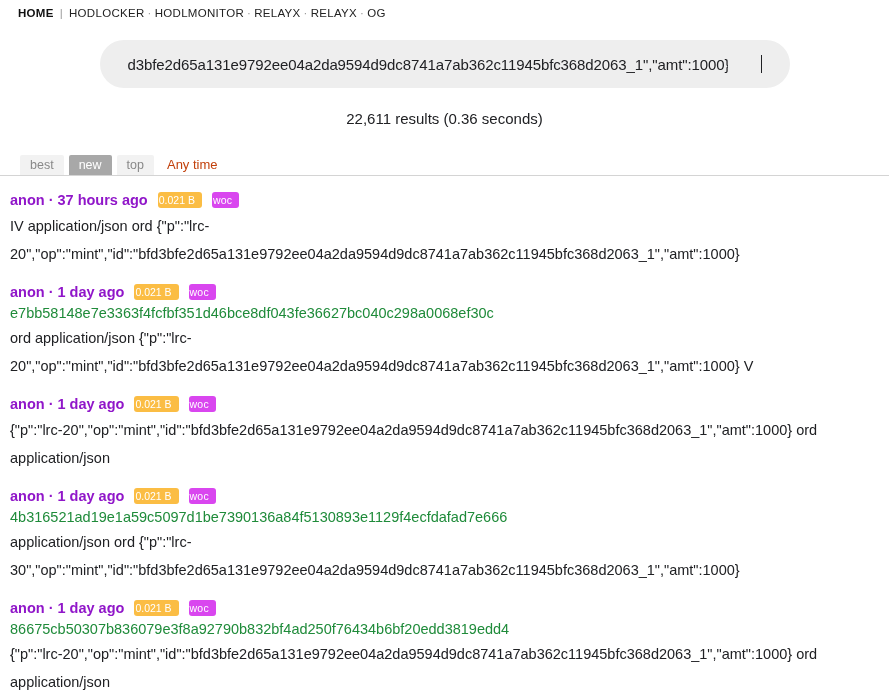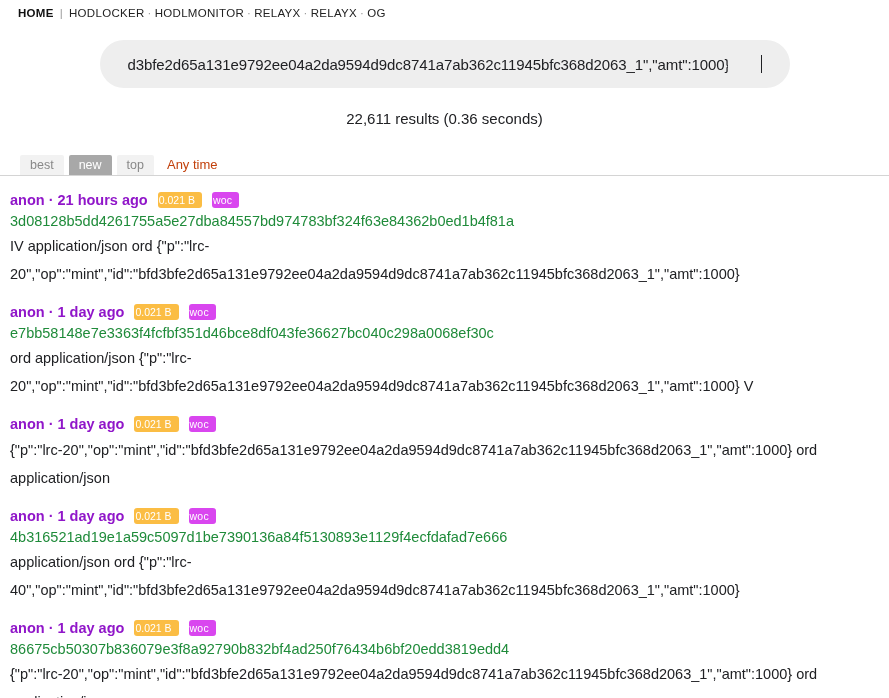--- a/index.html
+++ b/index.html
@@ -203,25 +203,24 @@
   <div class="tab plain">Any time</div>
 </div>
 <div class="tabs-divider"></div>
 
 <div class="results">
 
   <div class="result">
     <div class="result-head">
       <span class="author">anon</span>
       <span class="sep">·</span>
-      <span class="age">21 hours ago</span>
-      <span class="badge amount">0.021 B</span>
-      <span class="badge tag">woc</span>
-    </div>
-    <div class="txid">3d08128b5dd4261755a5e27dba84557bd974783bf324f63e84362b0ed1b4f81a</div>
+      <span class="age">37 hours ago</span>
+      <span class="badge amount">0.021 B</span>
+      <span class="badge tag">woc</span>
+    </div>
     <div class="body-text">IV application/json ord {"p":"lrc-20","op":"mint","id":"bfd3bfe2d65a131e9792ee04a2da9594d9dc8741a7ab362c11945bfc368d2063_1","amt":1000}</div>
   </div>
 
   <div class="result">
     <div class="result-head">
       <span class="author">anon</span>
       <span class="sep">·</span>
       <span class="age">1 day ago</span>
       <span class="badge amount">0.021 B</span>
       <span class="badge tag">woc</span>
@@ -243,21 +242,21 @@
 
   <div class="result">
     <div class="result-head">
       <span class="author">anon</span>
       <span class="sep">·</span>
       <span class="age">1 day ago</span>
       <span class="badge amount">0.021 B</span>
       <span class="badge tag">woc</span>
     </div>
     <div class="txid">4b316521ad19e1a59c5097d1be7390136a84f5130893e1129f4ecfdafad7e666</div>
-    <div class="body-text">application/json ord {"p":"lrc-40","op":"mint","id":"bfd3bfe2d65a131e9792ee04a2da9594d9dc8741a7ab362c11945bfc368d2063_1","amt":1000}</div>
+    <div class="body-text">application/json ord {"p":"lrc-30","op":"mint","id":"bfd3bfe2d65a131e9792ee04a2da9594d9dc8741a7ab362c11945bfc368d2063_1","amt":1000}</div>
   </div>
 
   <div class="result">
     <div class="result-head">
       <span class="author">anon</span>
       <span class="sep">·</span>
       <span class="age">1 day ago</span>
       <span class="badge amount">0.021 B</span>
       <span class="badge tag">woc</span>
     </div>

